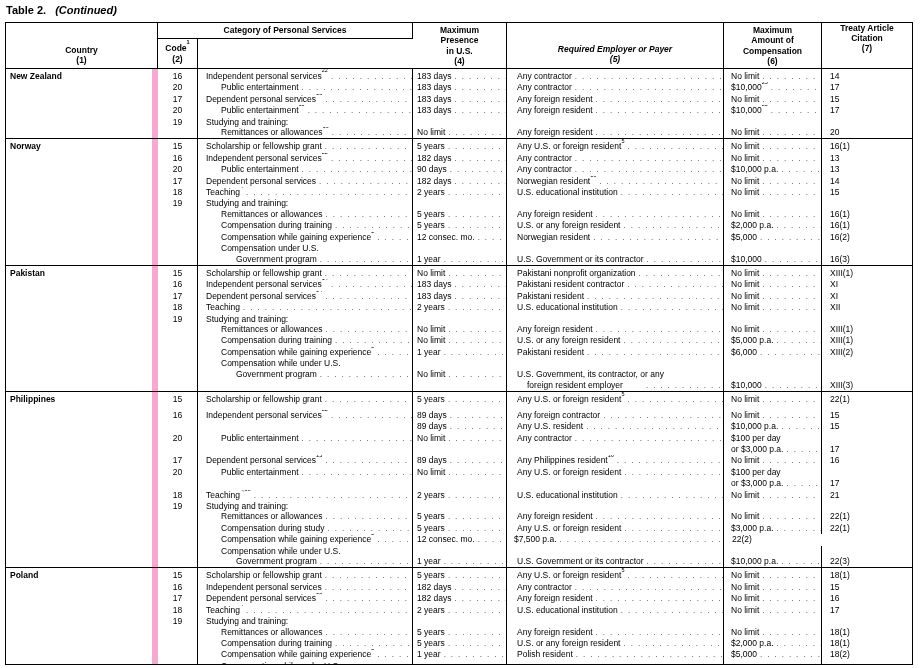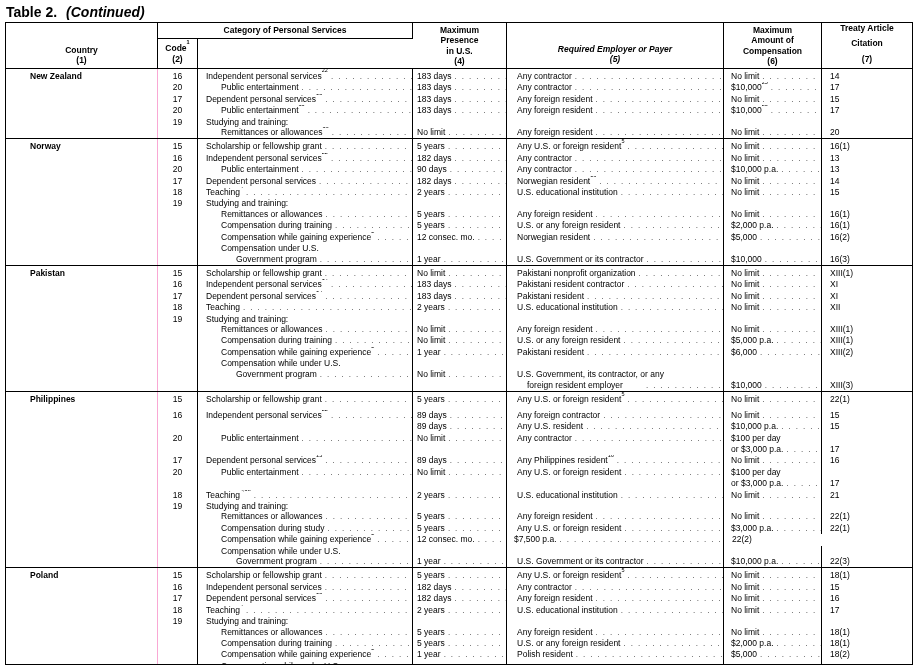--- a/index.html
+++ b/index.html
@@ -2,21 +2,21 @@
 <html><head>
 <meta charset="utf-8">
 <style>
   * { margin:0; padding:0; box-sizing:border-box; }
   html,body { background:#fff; }
   .page {
     position:relative; width:920px; height:668px; background:#fff; color:#000;
     font-family:"Liberation Sans","DejaVu Sans",sans-serif; font-size:8.5px;
     overflow:hidden;
   }
-  .title { position:absolute; top:4px; left:6px; font-size:14px; font-weight:bold; }
+  .title { position:absolute; top:4px; left:6px; font-size:11px; font-weight:bold; }
   .title .cont { font-style:italic; margin-left:9px; }
 
   .tbl {
     position:absolute; left:5px; top:22px; width:908px; height:643px;
     border:1.5px solid #000; overflow:hidden; display:flex; flex-direction:column;
   }
 
   
   .thead {
     display:grid;
@@ -29,37 +29,37 @@
     align-items:center; justify-content:center; text-align:center;
     font-weight:bold; line-height:10.2px; overflow:hidden;
   }
   .h-country { grid-column:1; grid-row:1/3; justify-content:flex-end; padding-bottom:3px; }
   .h-cat     { grid-column:2/4; grid-row:1; border-bottom:1px solid #000; }
   .h-code    { grid-column:2; grid-row:2; }
   .h-purpose { grid-column:3; grid-row:2; }
   .h-presence{ grid-column:4; grid-row:1/3; }
   .h-employer{ grid-column:5; grid-row:1/3; justify-content:flex-end; padding-bottom:4px;font-style:italic; }
   .h-amount  { grid-column:6; grid-row:1/3; }
-  .h-cite    { grid-column:7; grid-row:1/3; border-right:none; justify-content:space-between; padding-bottom:4px; }
+  .h-cite    { grid-column:7; grid-row:1/3; border-right:none; justify-content:flex-start; padding-bottom:4px; }
 
   sup { font-size:5.5px; line-height:0; position:relative; top:-3px; }
 
   
   #tbody { flex:1 1 auto; display:flex; flex-direction:column; }
   .section {
     display:grid; grid-template-columns:152px 1fr;
     border-top:1.5px solid #000; overflow:hidden;
   }
   .section:nth-of-type(1){ min-height:70px; }
   .section:nth-of-type(2){ min-height:120.5px; }
   .section:nth-of-type(3){ min-height:120.5px; }
   .section:nth-of-type(4){ min-height:163px; }
   .section:nth-of-type(5){ min-height:113px; flex:1 1 auto; }
   .country-cell {
-    border-right:1px solid #f9a8d4; padding:2px 2px 0 4px; font-weight:bold; line-height:10.4px;margin-left:20px;
+    border-right:6px solid #f9a8d4; padding:2px 2px 0 4px; font-weight:bold; line-height:10.4px;
   }
   .rows { display:flex; flex-direction:column; }
   .row {
     display:grid; grid-template-columns:40px 215px 94px 217px 98px 1fr;
     flex:0 0 auto;
   }
   .row:first-child .bc { padding-top:2px; }
   .fillrow { flex:1 1 auto; min-height:0; }
   .fillrow .bc { min-height:0; }
   .gaprow .bc { min-height:0; height:100%; }

